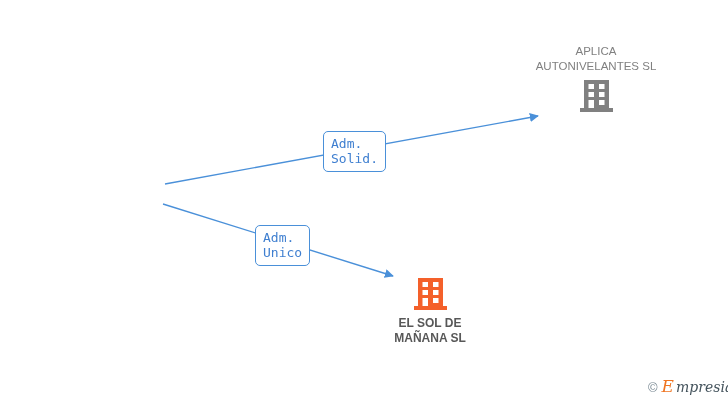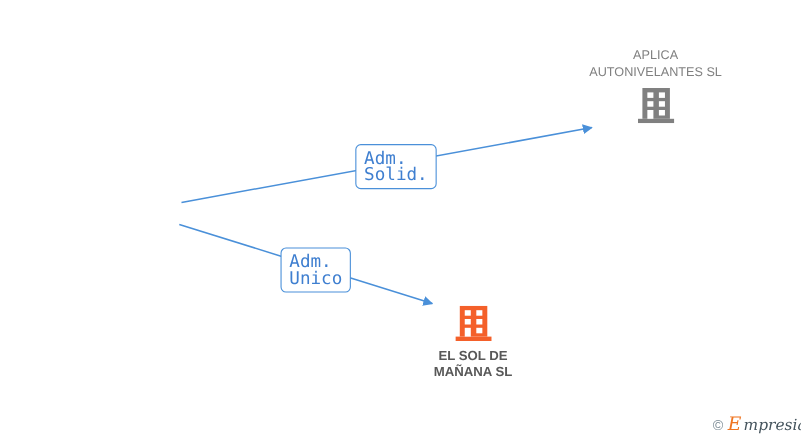--- a/index.html
+++ b/index.html
@@ -93,21 +93,21 @@
 
   
   .edge-label {
     position: absolute;
     box-sizing: border-box;
     background: #ffffff;
     border: 1px solid #4a90d9;
     border-radius: 5px;
     padding: 4px 7px 5px 7px;
     font-family: "DejaVu Sans Mono", "Liberation Mono", monospace;
-    font-size: 16px;
+    font-size: 13px;
     line-height: 15px;
     color: #3f7fd0;
     white-space: pre-line;
     text-align: left;
   }
   #edge-label-solid {
     left: 323px;
     top: 131px;
   }
   #edge-label-unico {

